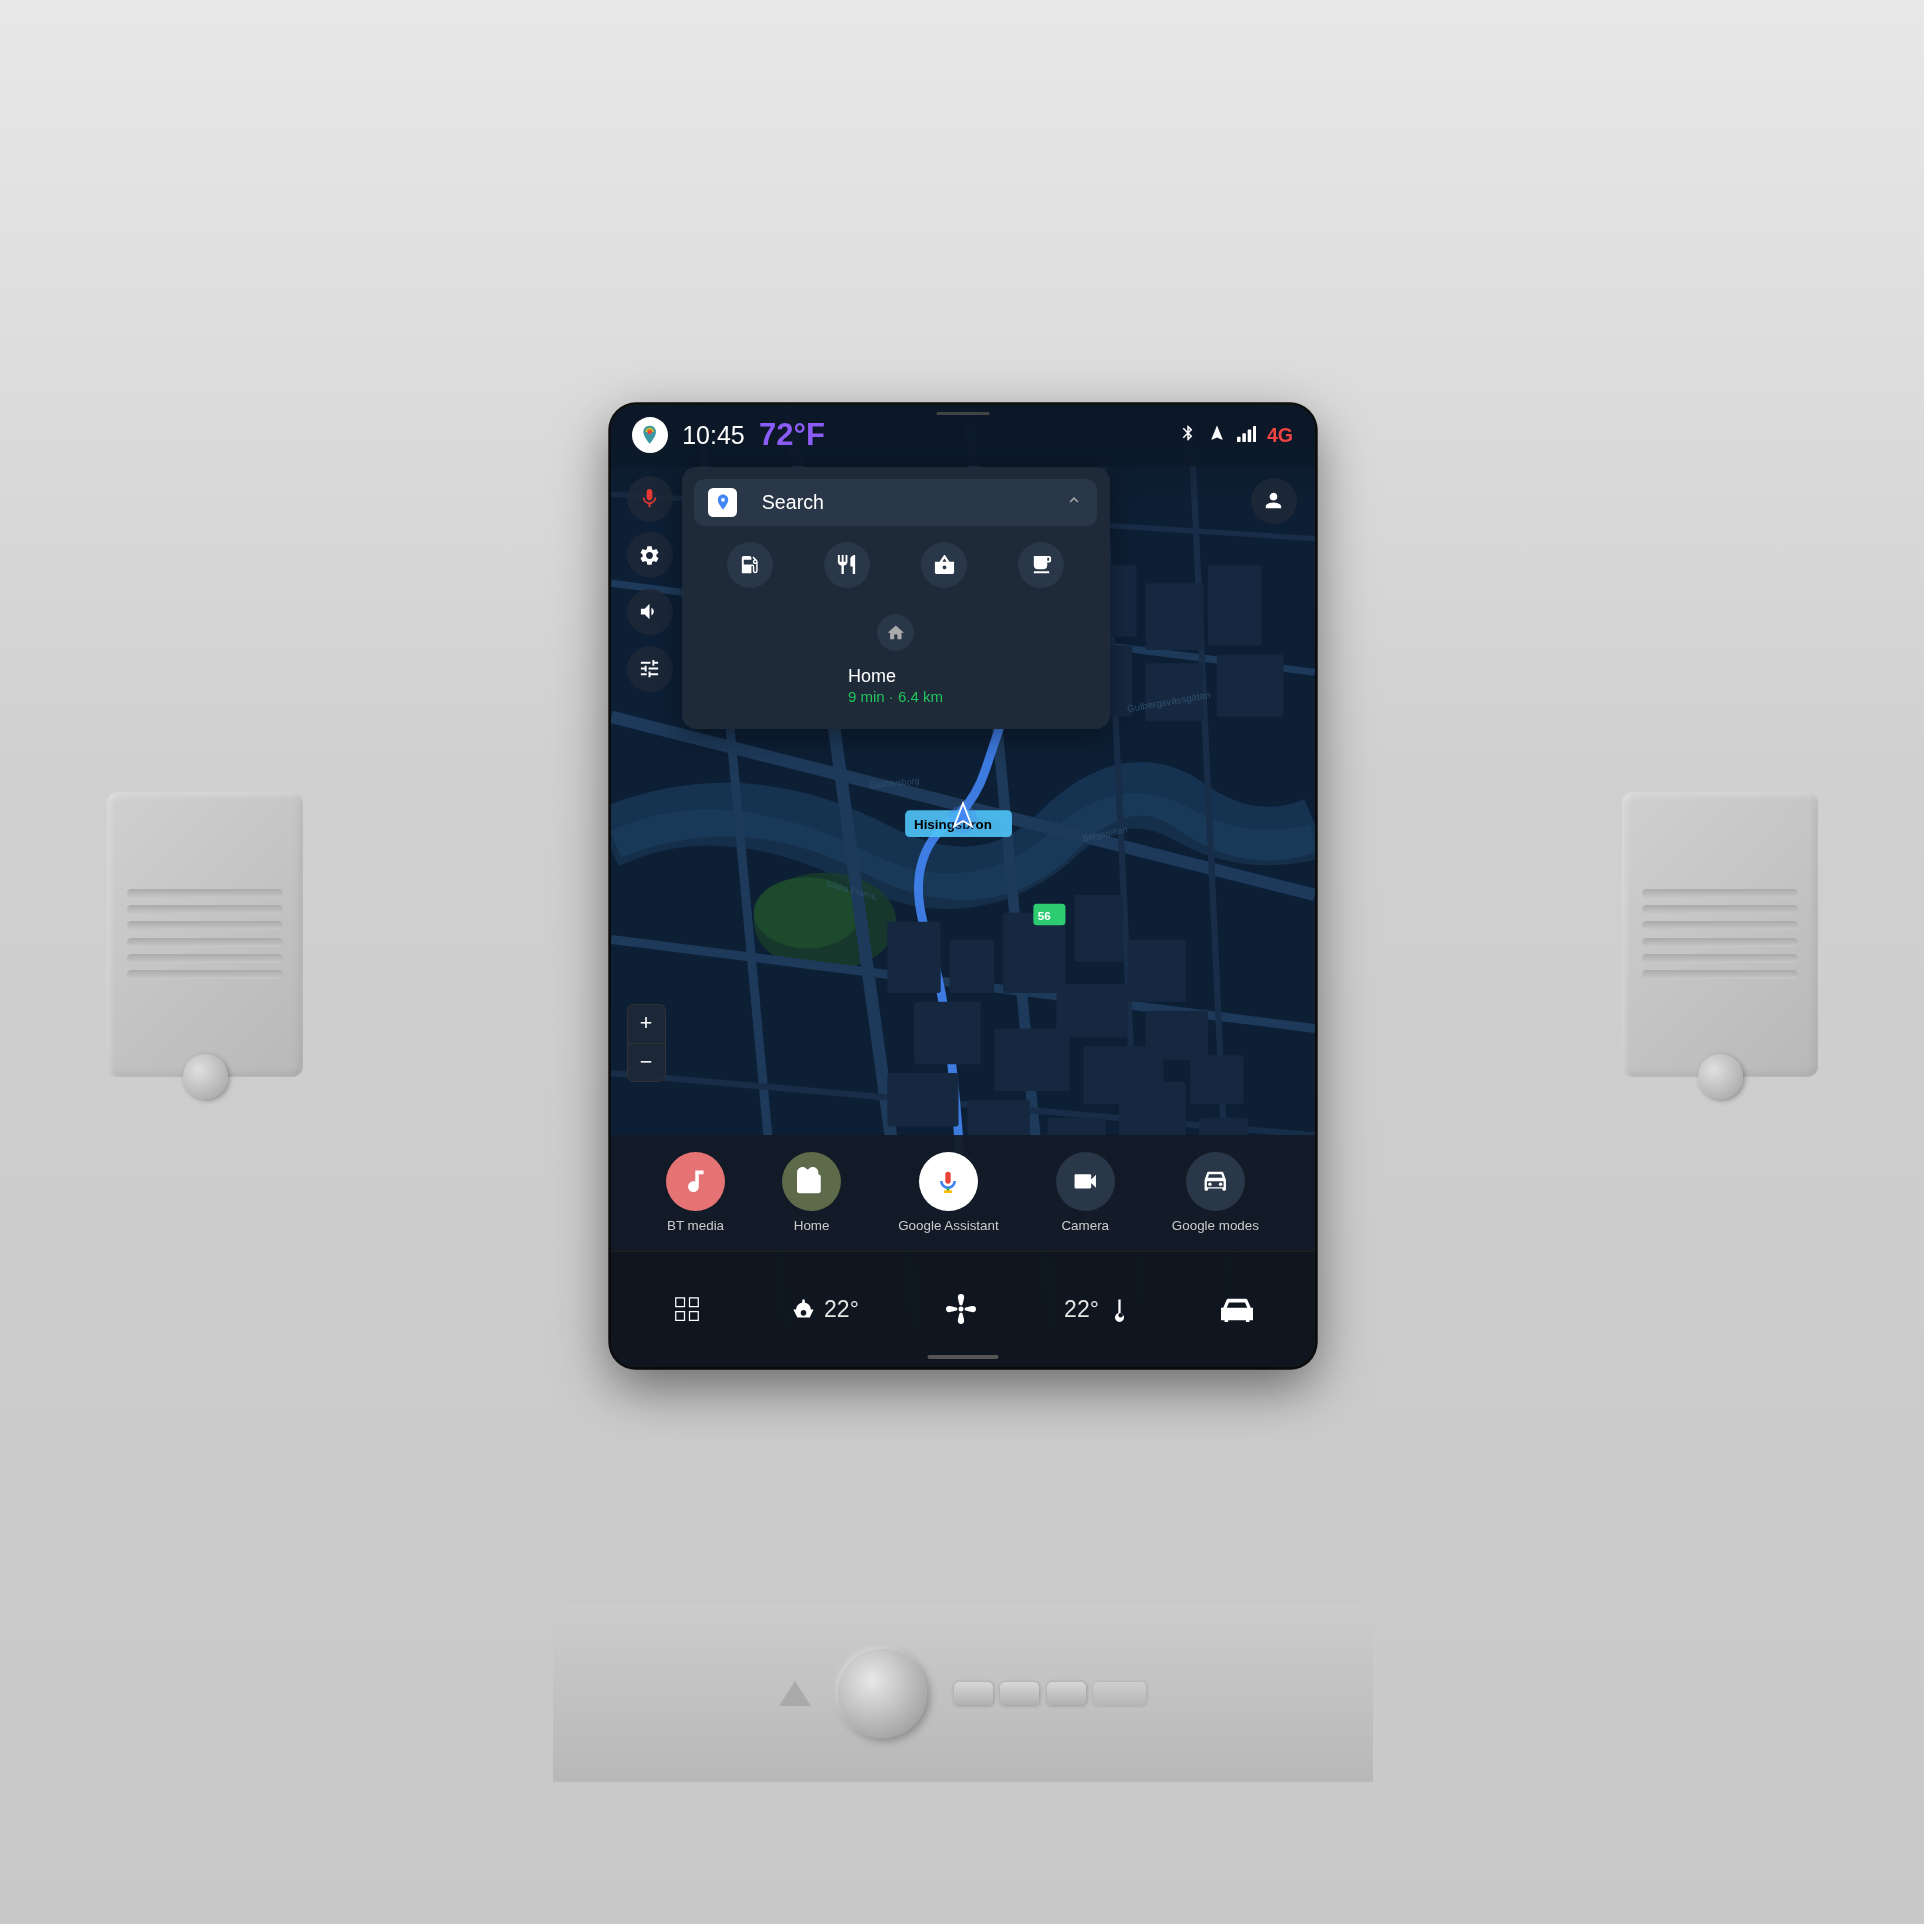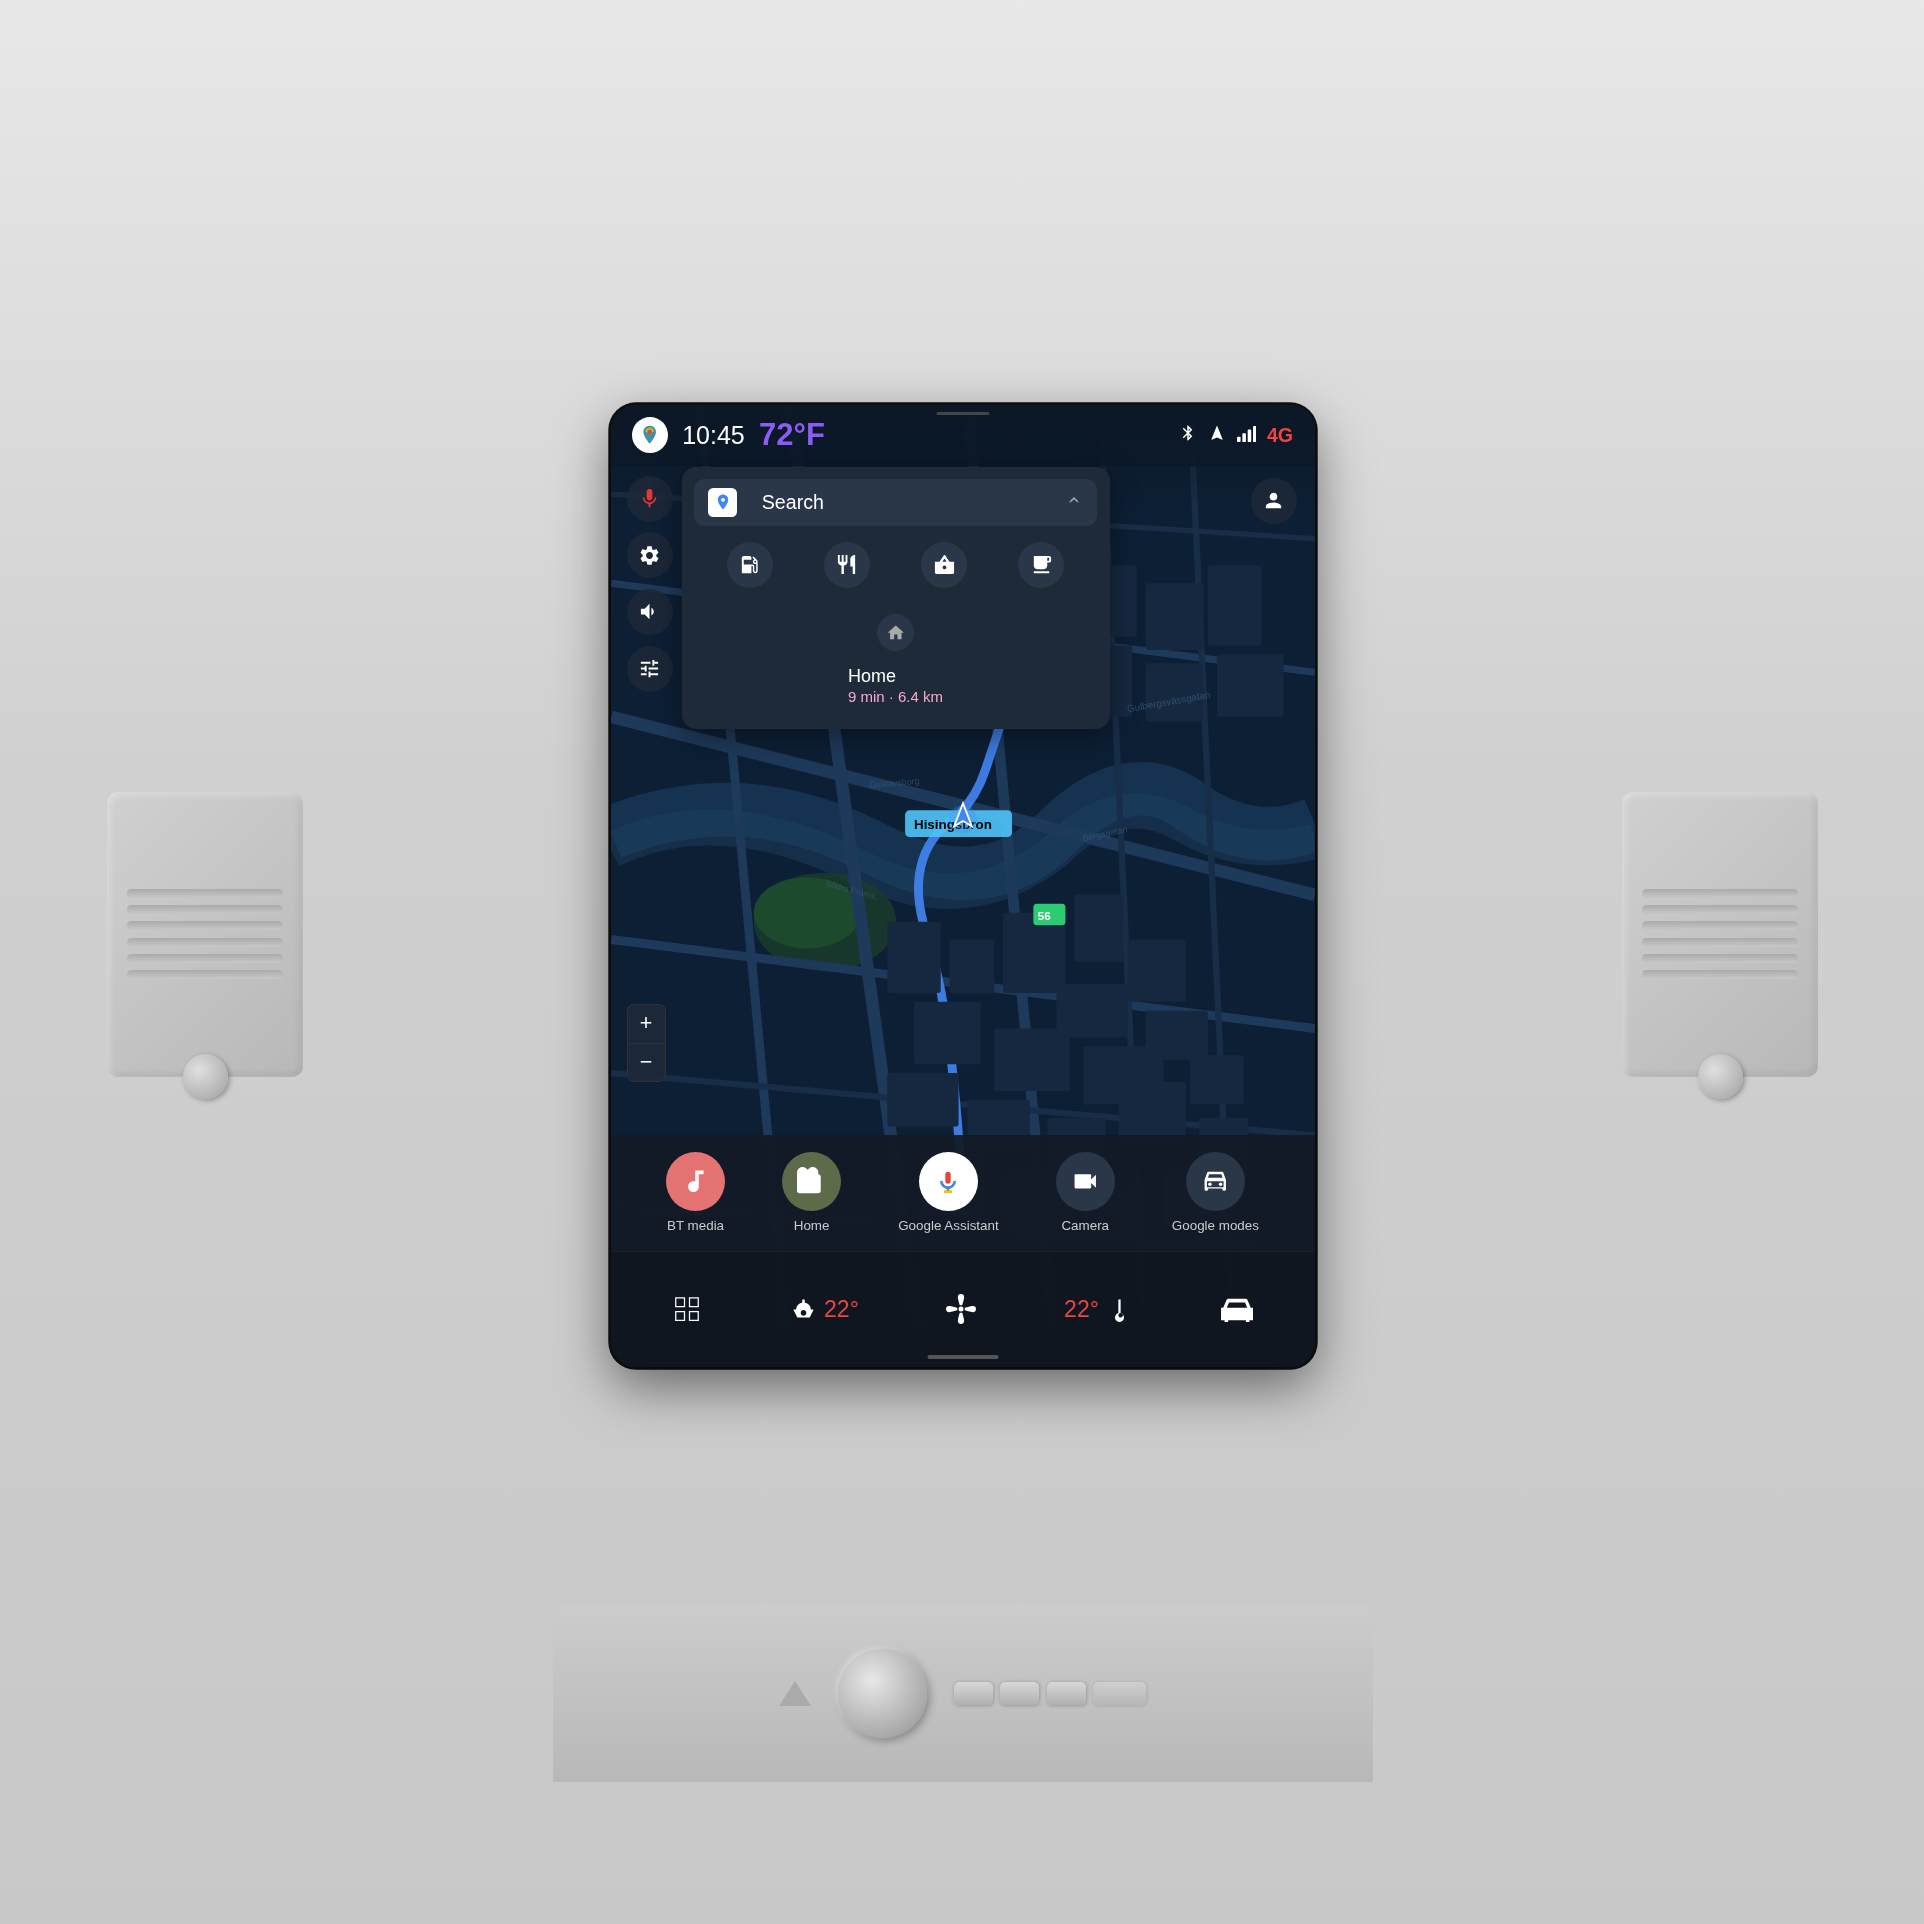--- a/index.html
+++ b/index.html
@@ -296,21 +296,21 @@
       flex-direction: column;
     }
 
     .dest-name {
       color: white;
       font-size: 18px;
       font-weight: 500;
     }
 
     .dest-detail {
-      color: #f9a8d4;
+      color: #22c55e;
       font-size: 15px;
       margin-top: 1.8px;
     }
 
     
     .profile-btn {
       position: absolute;
       top: 73px;
       right: 18px;
       width: 46px;
@@ -417,21 +417,21 @@
       justify-content: space-around;
       padding: 0 18px;
       z-index: 10;
       border-top: 0.9px solid #222;
     }
 
     .climate-item {
       display: flex;
       align-items: center;
       gap: 7.1px;
-      color: #ef4444;
+      color: #e5e5e5;
       font-size: 23px;
       cursor: pointer;
       text-align: center;
     }
 
     .climate-temp {
       font-size: 23px;
       font-weight: 500;
     }
 

